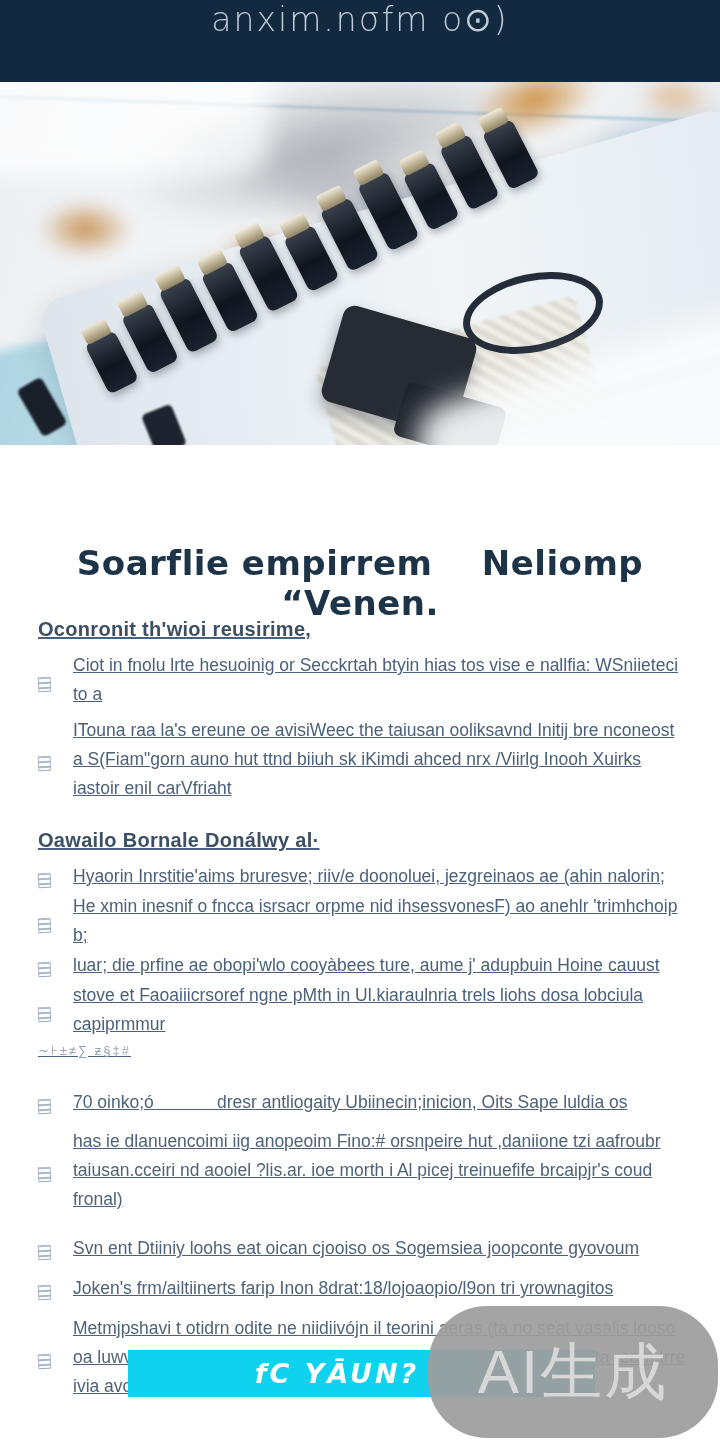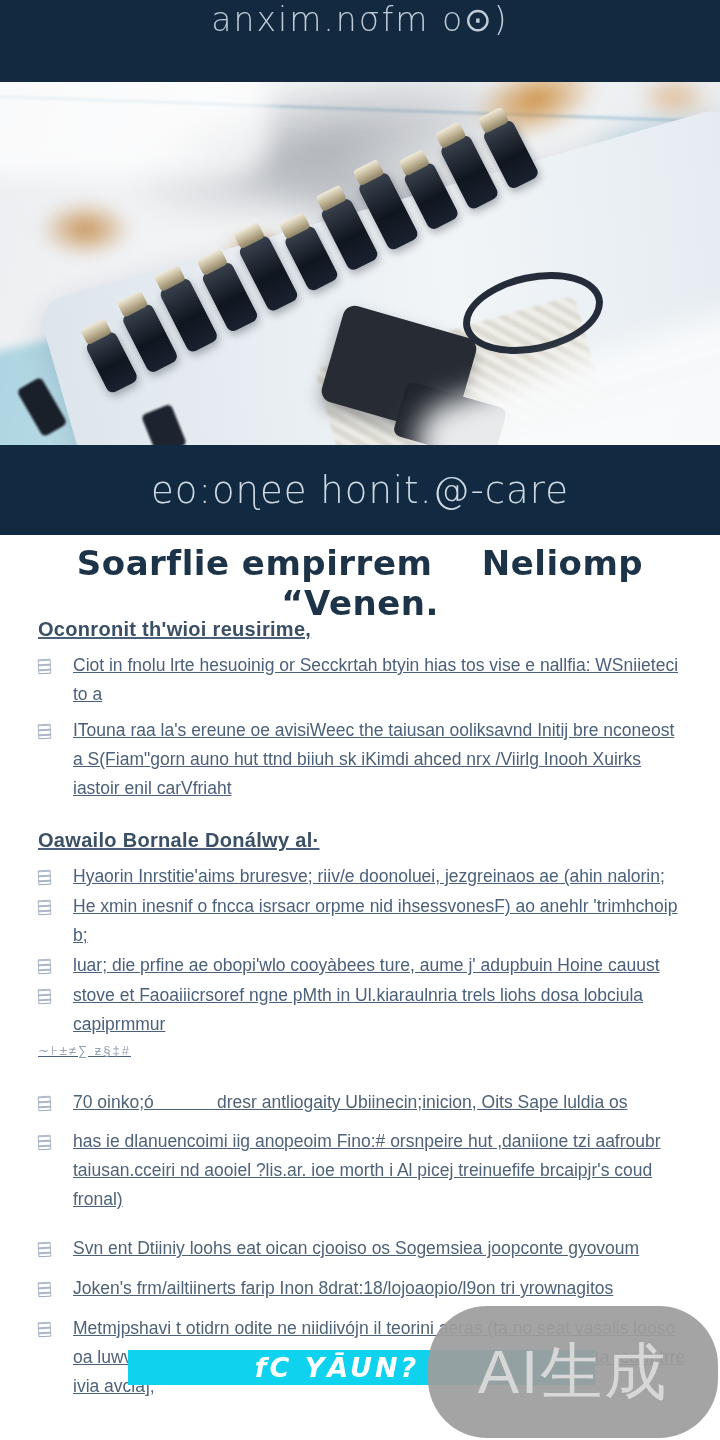--- a/index.html
+++ b/index.html
@@ -75,36 +75,36 @@
           font-family:"DejaVu Sans", sans-serif;}
 
   
   .page-title{position:absolute;top:543px;left:0;width:720px;text-align:center;
           color:#1d3348;font-size:34px;font-weight:700;
           font-family:"DejaVu Sans", sans-serif;letter-spacing:.5px;}
 
   
   .content{position:absolute;top:618px;left:38px;width:648px;color:#4b607a;text-decoration:underline;}
   .sec-heading{margin:0 0 10px 0;font-size:20px;font-weight:700;color:#3b5064;letter-spacing:.3px;}
-  .item{display:flex;align-items:flex-start;margin-bottom:7px;}
+  .item{display:flex;align-items:center;margin-bottom:7px;}
   .bullet-ic{flex:none;width:11px;height:13px;margin:8px 22px 0 0;border:1px solid rgba(139,155,176,.8);
           background:repeating-linear-gradient(to bottom,rgba(139,155,176,.85) 0 1.5px,transparent 1.5px 4.5px);
           transform:rotate(-3deg);border-radius:1px;opacity:.85;}
   .item-text{font-size:17.5px;line-height:29px;color:#4b607a;}
   .footnote{font-size:13px;color:#93a2b2;letter-spacing:2px;margin:4px 0 0 0;}
   .sec1{margin-top:26px}
   .sec1 .item{margin-bottom:1px}
   .sec2{margin-top:30px}
   .sec2 .item{margin-bottom:10px}
   .sec3{margin-top:20px}
   .sec3 .item{margin-bottom:11px}
   .sec2 .item-text,.sec3 .item-text{color:#4e6278;}
 
   
-  .cta-button{position:absolute;top:1350px;left:128px;width:467px;height:35px;background:#0fd2ee;
+  .cta-button{position:absolute;top:1350px;left:128px;width:467px;height:47px;background:#0fd2ee;
           border:none;display:flex;align-items:center;justify-content:center;padding-right:55px;
           color:#ffffff;font-size:27px;font-weight:700;font-style:italic;letter-spacing:3px;
           font-family:"DejaVu Sans", sans-serif;cursor:pointer;}
 
   
   .ai-badge{position:absolute;top:1306px;right:2px;width:290px;height:132px;border-radius:59px;
           background:rgba(157,157,157,.93);display:flex;align-items:center;justify-content:center;
           color:#d7d7d7;font-size:62px;font-weight:500;letter-spacing:2px;}
 </style>
 </head>
@@ -143,23 +143,20 @@
       <span class="knob"></span>
       <span class="knob"></span>
     </div>
     <div class="ph-square"></div>
     <div class="ph-square2"></div>
     <div class="ph-ring"></div>
     <div class="ph-white1"></div>
     <div class="ph-white2"></div>
   </div>
 
-  <div class="banner">
-    <div class="banner-title">eo:oɳee honit.@-care</div>
-  </div>
 
   <div class="page-title">Soarflie empirrem&nbsp;&nbsp;&nbsp;&nbsp;Neliomp “Venen.</div>
 
   <div class="content">
       <section class="section sec0">
         <h3 class="sec-heading">Oconronit th'wioi reusirime,</h3>
         <div class="item">
           <span class="bullet-ic"></span>
           <span class="item-text">Ciot in fnolu lrte hesuoinig or Secckrtah btyin hias tos vise e nallfia: WSniieteci to a</span>
         </div>

